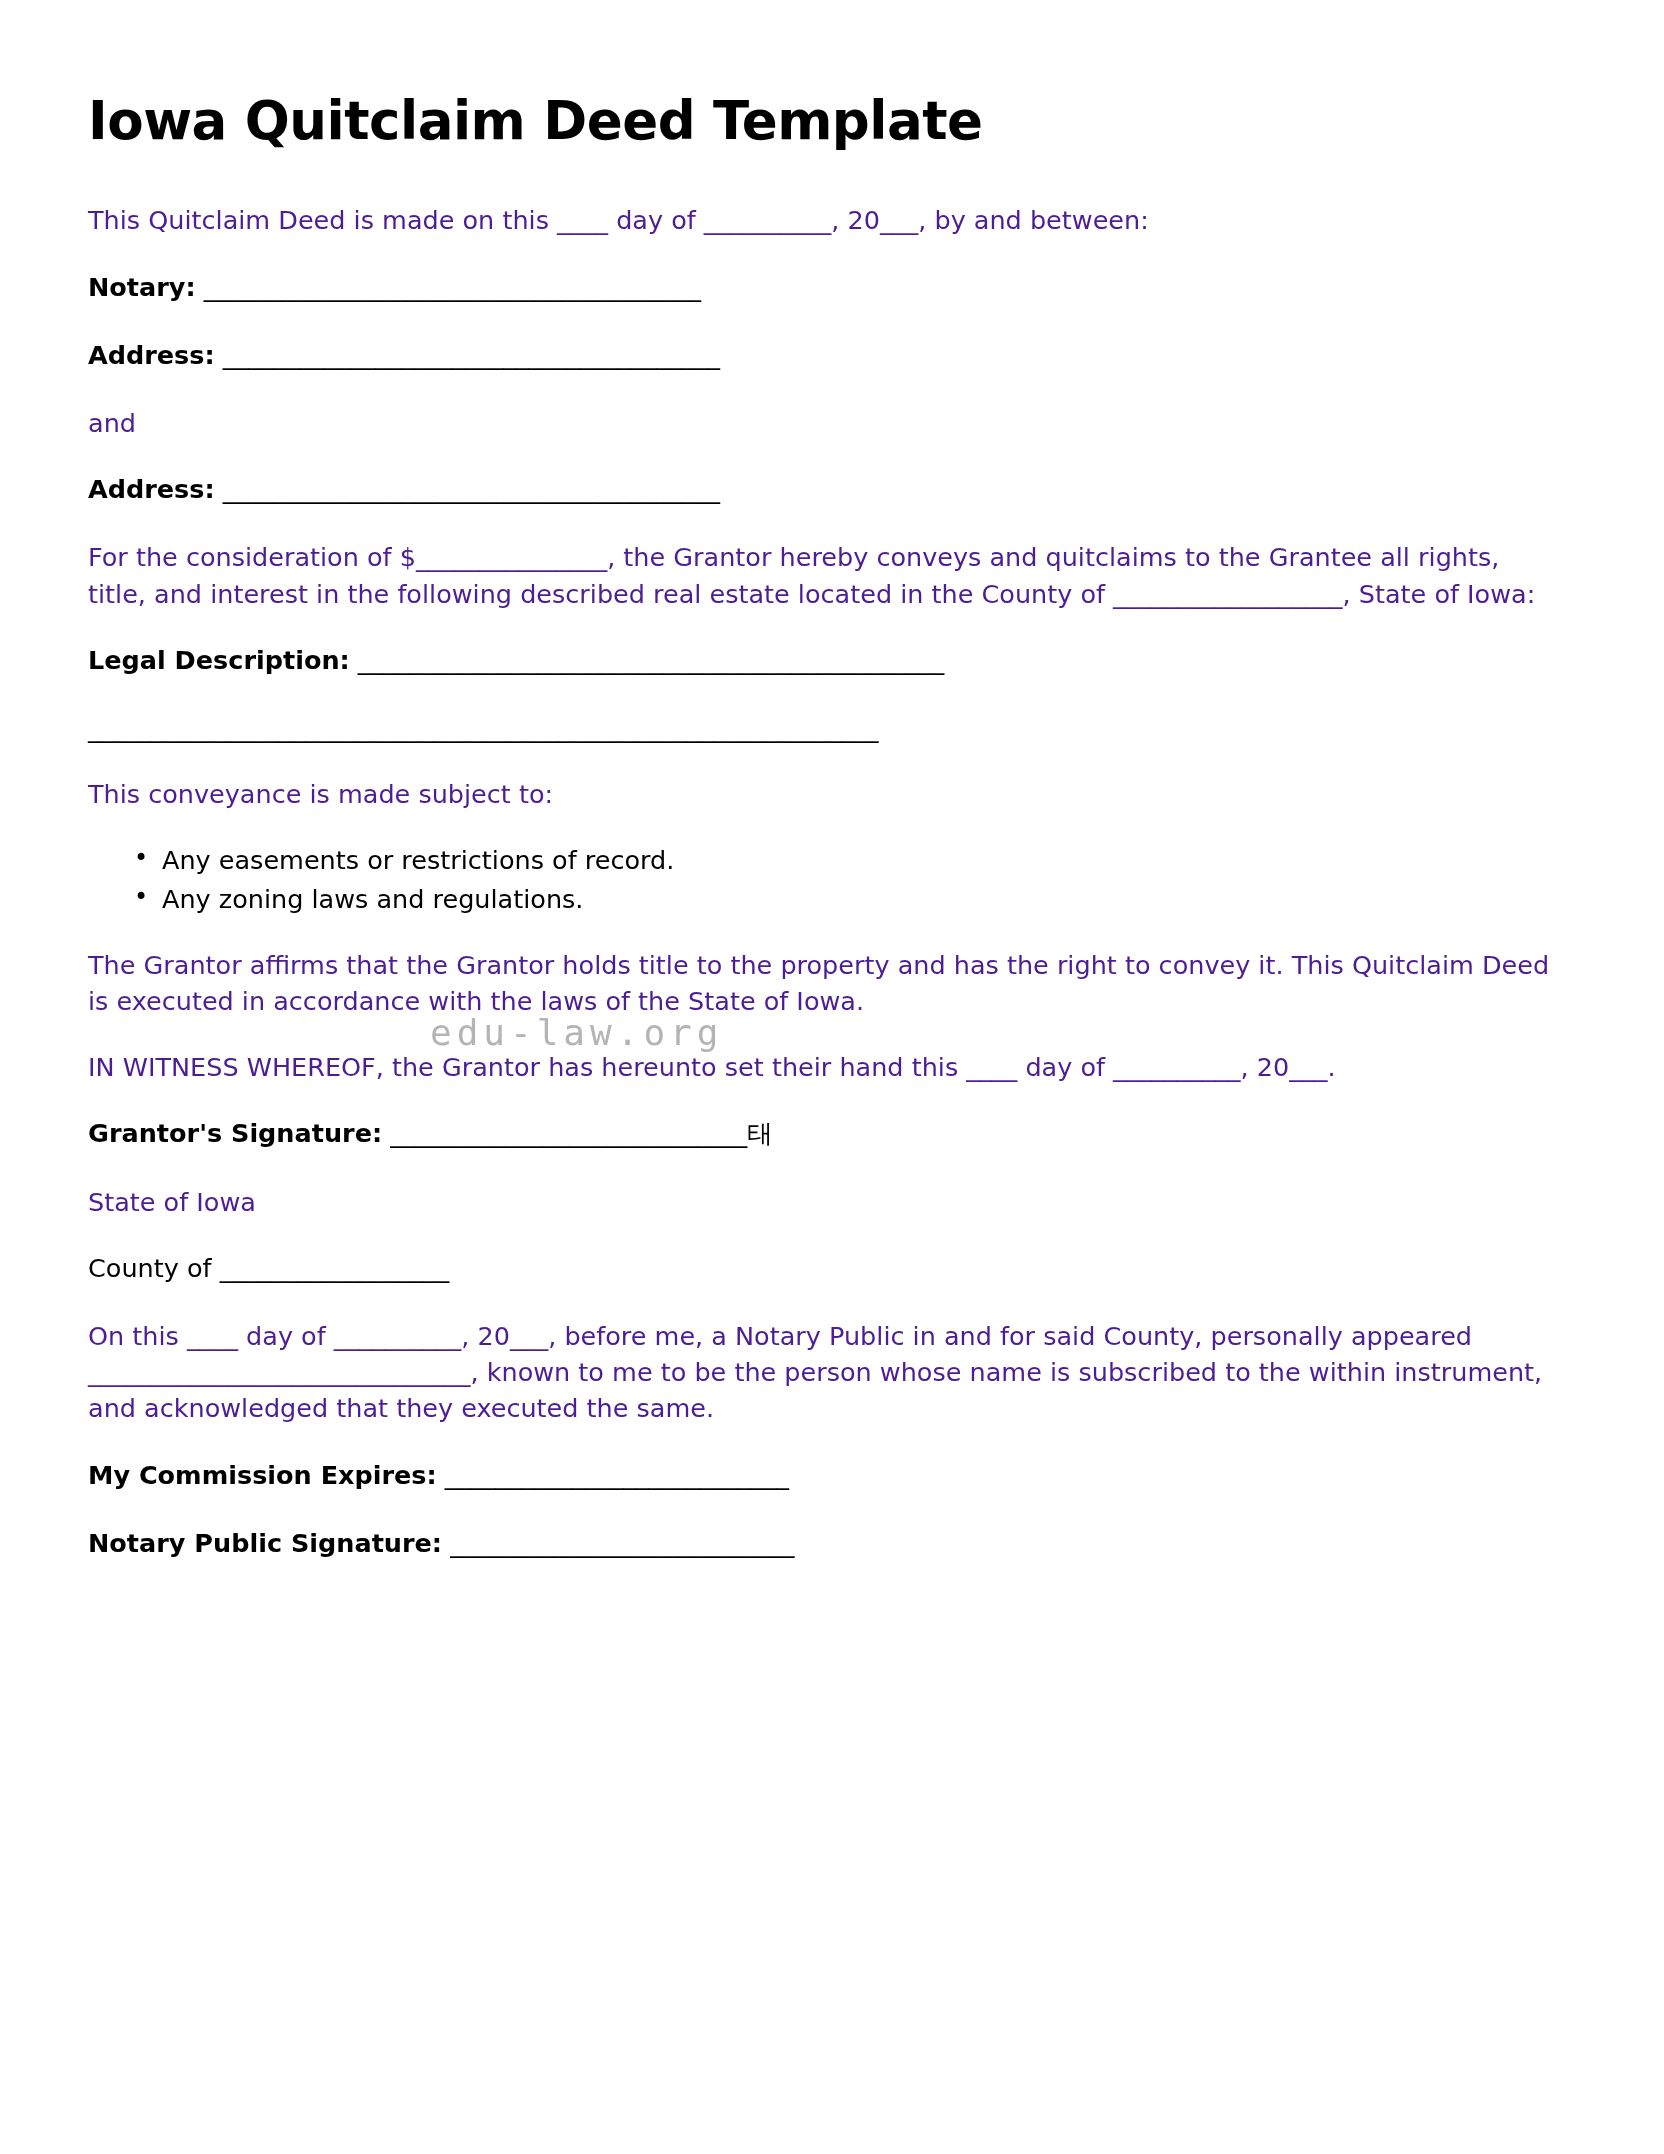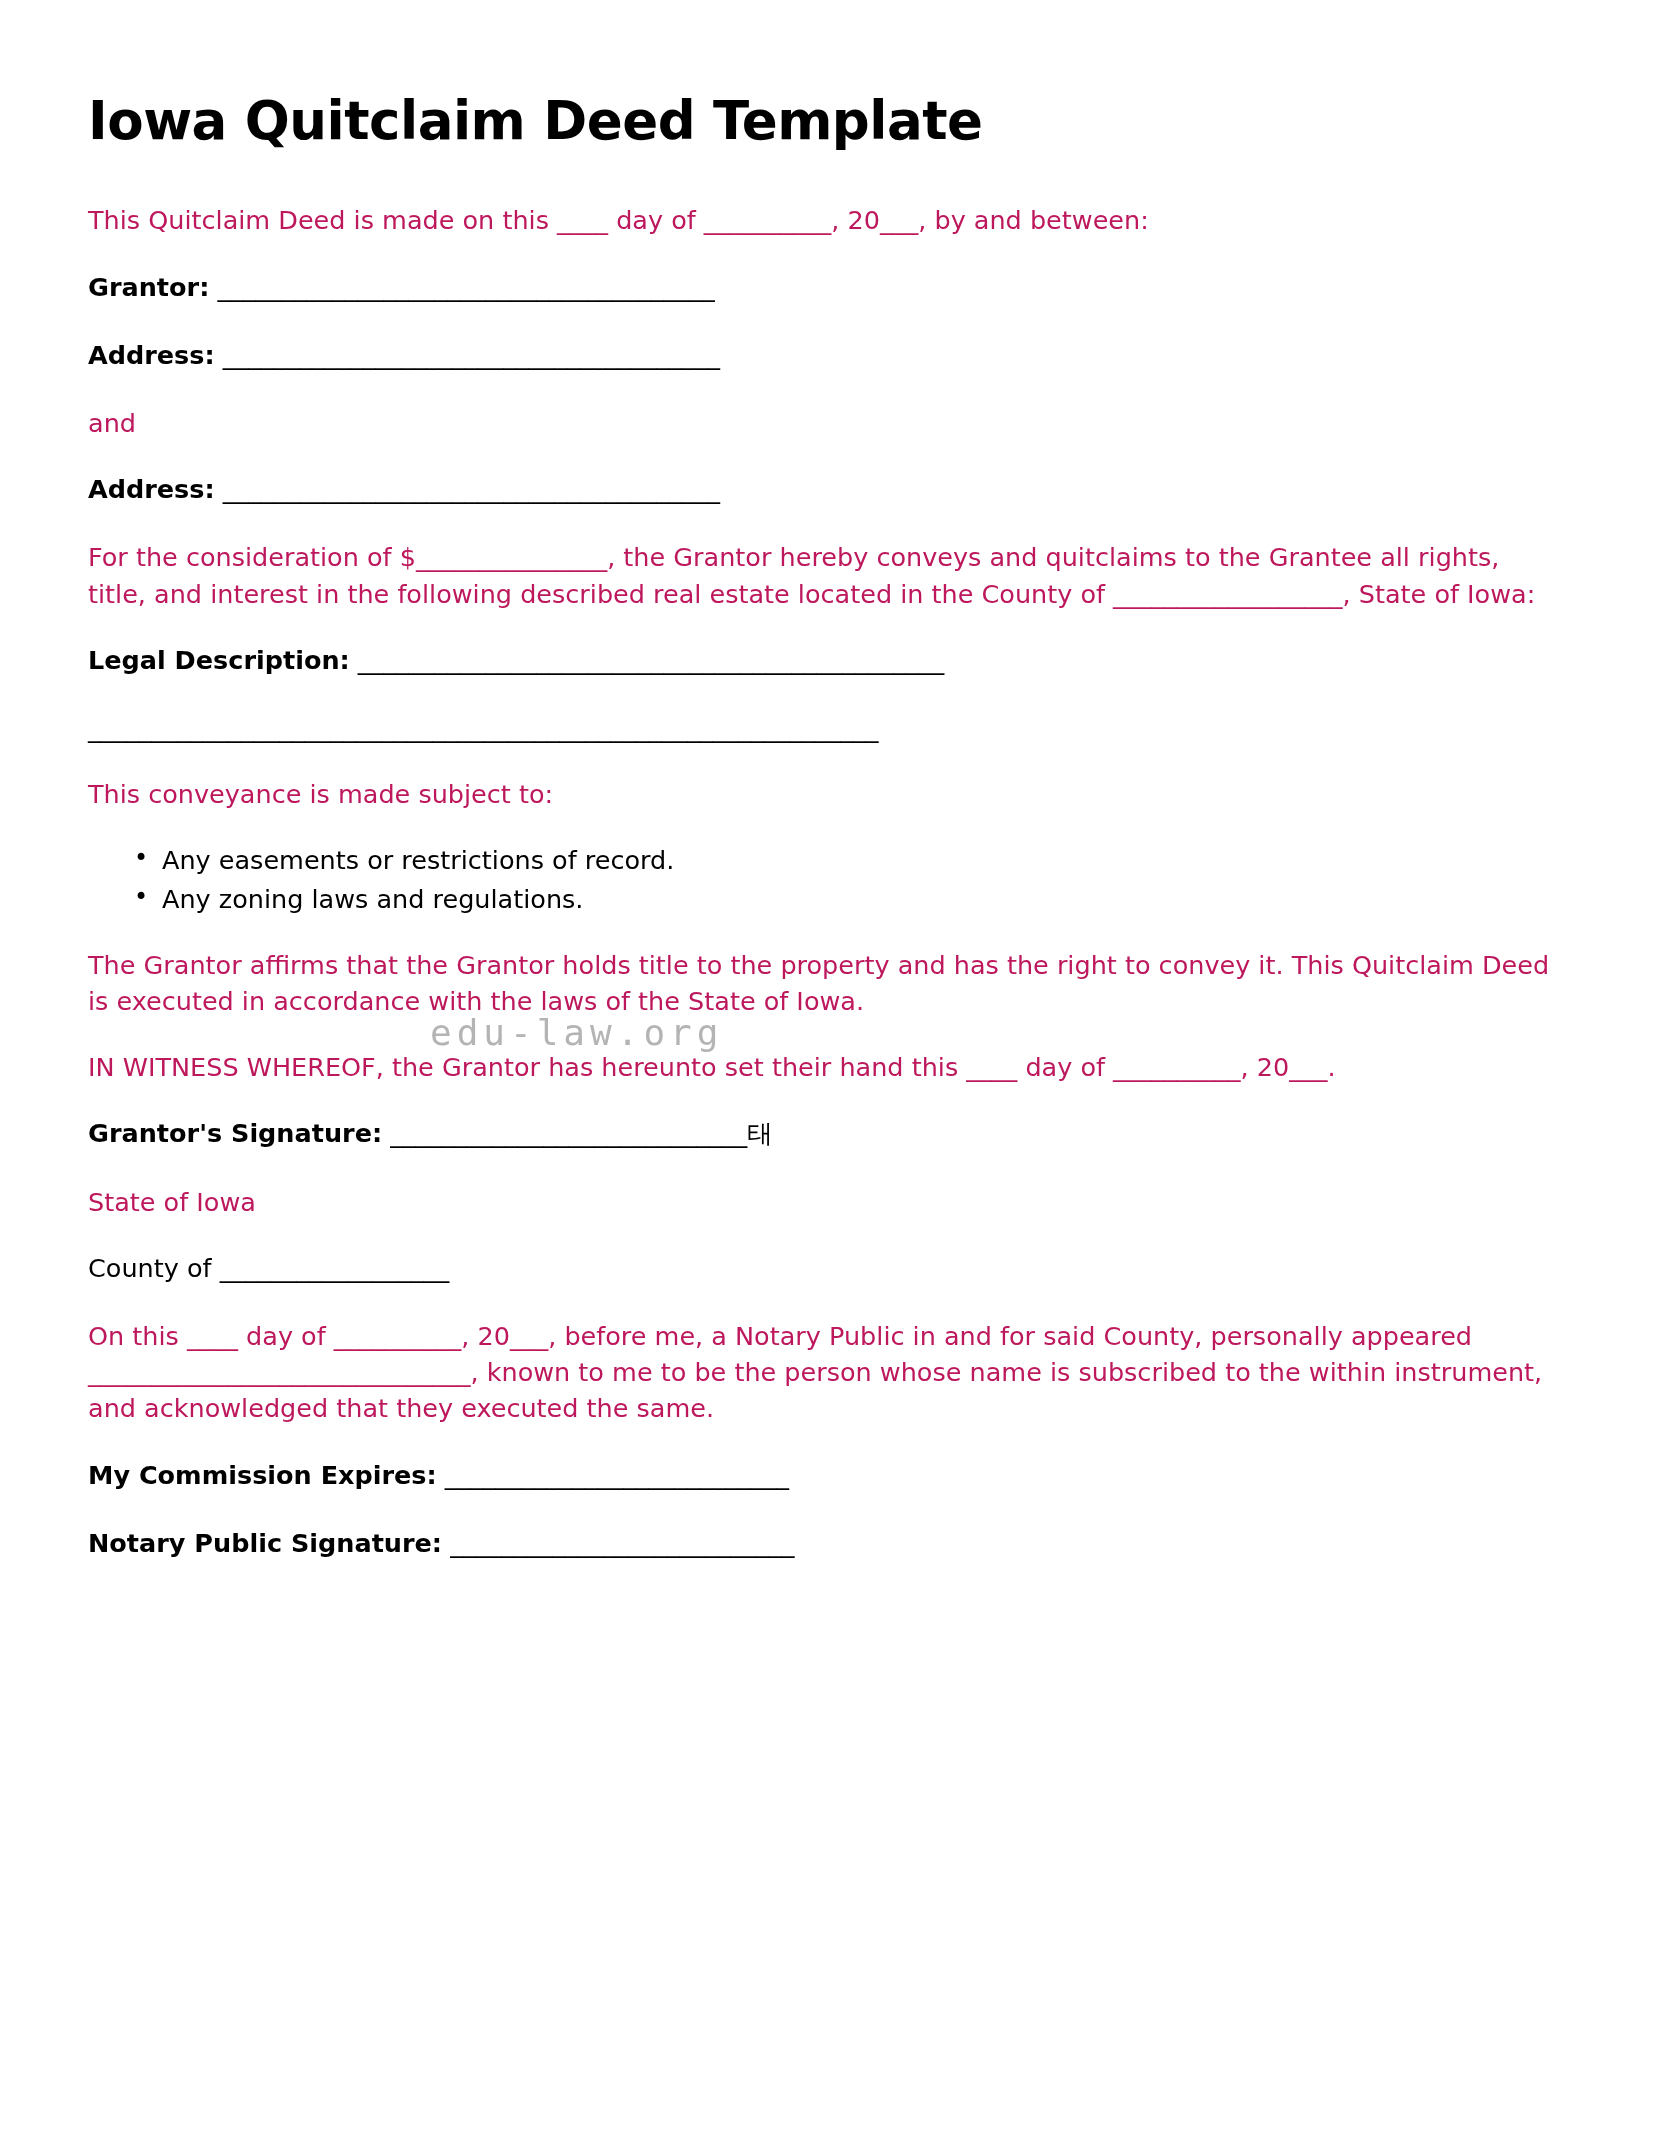--- a/index.html
+++ b/index.html
@@ -28,21 +28,21 @@
     font-weight: bold;
     letter-spacing: -0.5px;
     line-height: 1.1;
     margin: 0 0 52px 0;
     color: #000;
   }
   p.para {
     font-size: 25.5px;
     line-height: 1.42;
     margin: 0 0 30px 0;
-    color: #be185d;
+    color: #4c1d95;
     max-width: 1470px;
   }
   .fieldline {
     font-size: 25.5px;
     line-height: 1.42;
     margin: 0 0 32px 0;
   }
   .lbl {
     font-weight: bold;
   }
@@ -90,21 +90,21 @@
 </head>
 <body>
 
 <div class="page">
 
   <h1 class="doc-title">Iowa Quitclaim Deed Template</h1>
 
   <p class="para">This Quitclaim Deed is made on this ____ day of __________, 20___, by and between:</p>
 
   <div class="fieldline">
-    <span class="lbl">Grantor:</span>
+    <span class="lbl">Notary:</span>
     <span class="blank">_______________________________________</span>
   </div>
 
   <div class="fieldline">
     <span class="lbl">Address:</span>
     <span class="blank">_______________________________________</span>
   </div>
 
   <p class="para">and</p>
 

